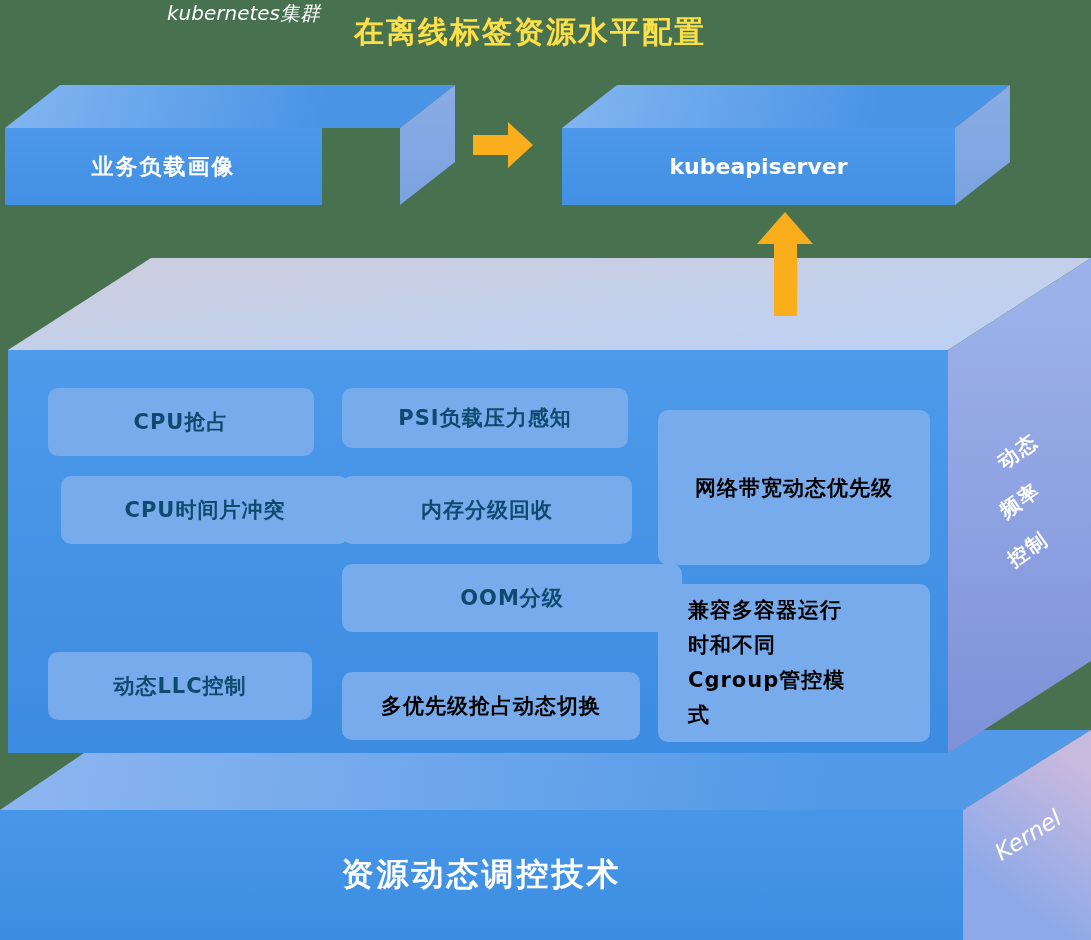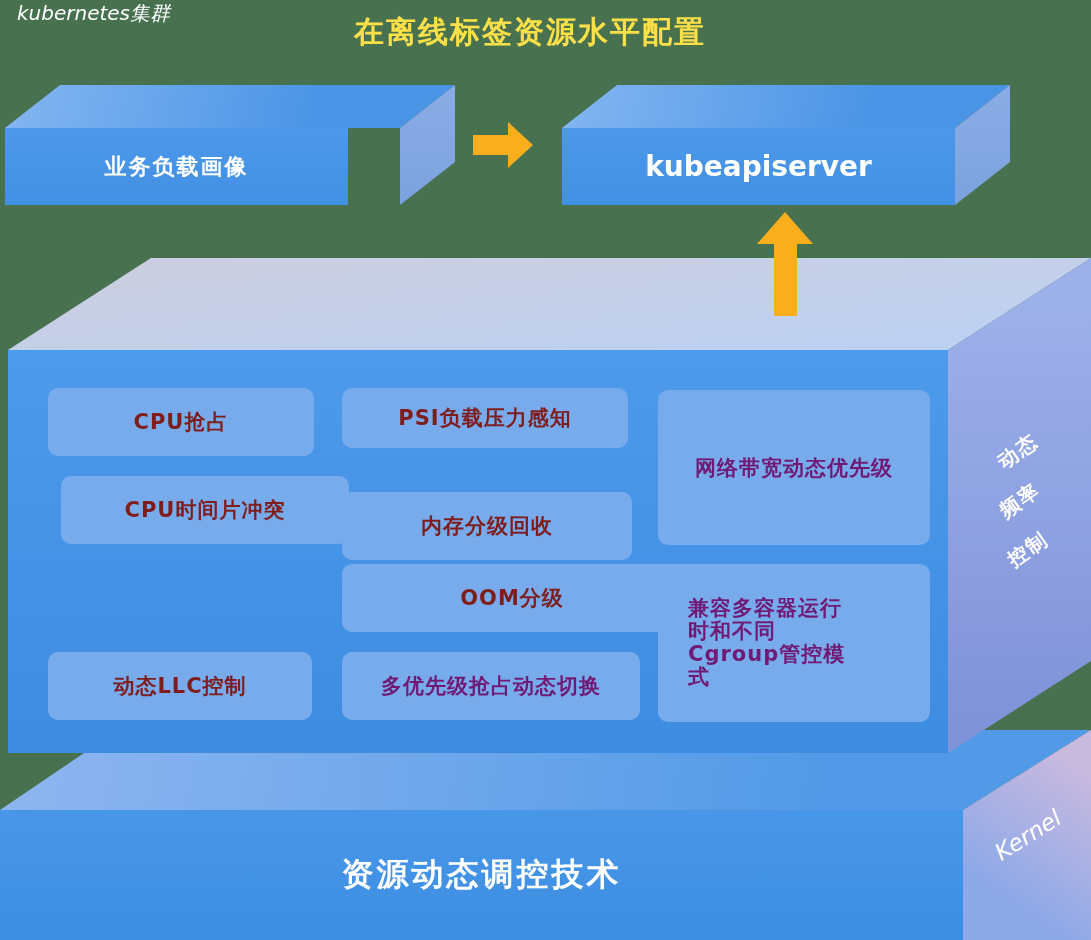--- a/index.html
+++ b/index.html
@@ -51,60 +51,60 @@
     clip-path:polygon(0 92px,143px 0,143px 403px,0 495px);
     background:linear-gradient(180deg,#9cb0ea 10%,#8092d8 95%);
   }
   #big-front {
     left:8px; top:350px; width:940px; height:403px;
     background:linear-gradient(180deg,#4e9aeb,#3c8ce1);
   }
   .cell {
     position:absolute; background:#77abec; border-radius:10px;
     display:flex; align-items:center; justify-content:center;
-    color:#7f1d1d; font-size:21px; font-weight:bold; letter-spacing:1px;
+    color:#0c4a6e; font-size:21px; font-weight:bold; letter-spacing:1px;
   }
-  .cell.yellow { color:#701a75; }
+  .cell.yellow { color:#000000;margin-top:20px; }
   .cell.left-align {
     justify-content:flex-start; text-align:left;
-    padding:0 80px 0 30px; line-height:23px; box-sizing:border-box;
+    padding:0 80px 0 30px; line-height:35px; box-sizing:border-box;
   }
   .side-word {
     position:absolute; width:64px; text-align:center; color:#fff;
     font-size:20px; font-weight:bold; transform:rotate(-35deg);
     letter-spacing:2px;
   }
 
   
   .small-top   { background:linear-gradient(105deg,#84b6f1 0%,#4a94e6 70%); }
   .small-side  { background:linear-gradient(180deg,#8bace5,#7ba2df); }
   .small-front { background:linear-gradient(180deg,#4d98ea,#4290e4);
                  color:#fff; font-weight:bold; }
   #workload-top {
     left:5px; top:85px; width:450px; height:43px;
     clip-path:polygon(0 43px,55px 0,450px 0,395px 43px);
   }
   #workload-side {
     left:400px; top:85px; width:55px; height:120px;
     clip-path:polygon(0 43px,55px 0,55px 77px,0 120px);
   }
-  #workload-front { left:5px; top:128px; width:343px; height:77px; font-size:22px; letter-spacing:2px; }
+  #workload-front { left:5px; top:128px; width:317px; height:77px; font-size:22px; letter-spacing:2px; }
 
   #kube-top {
     left:562px; top:85px; width:448px; height:43px;
     clip-path:polygon(0 43px,55px 0,448px 0,393px 43px);
   }
   #kube-side {
     left:955px; top:85px; width:55px; height:120px;
     clip-path:polygon(0 43px,55px 0,55px 77px,0 120px);
   }
-  #kube-front { left:562px; top:128px; width:393px; height:77px; font-size:28px; }
+  #kube-front { left:562px; top:128px; width:393px; height:77px; font-size:22px; }
   #cluster-label {
-    left:615px; top:90px; width:320px; height:28px; text-align:left;
-    font-size:20px; font-style:italic; color:#fff;margin-left:17px;
+    left:615px; top:90px; width:320px; height:28px; text-align:right;
+    font-size:20px; font-style:italic; color:#fff;
   }
 
   #arrows { position:absolute; left:0; top:0; width:1091px; height:940px; pointer-events:none; }
 </style>
 </head>
 <body>
 
 <div id="stage">
 
   <div class="face" id="bar-top"></div>
@@ -116,21 +116,21 @@
 
   <div class="face" id="big-top"></div>
   <div class="face" id="big-side"></div>
   <div class="face" id="big-front">
 
     <div class="cell" style="left:40px;top:38px;width:266px;height:68px">CPU抢占</div>
     <div class="cell" style="left:53px;top:126px;width:288px;height:68px">CPU时间片冲突</div>
     <div class="cell" style="left:40px;top:302px;width:264px;height:68px">动态LLC控制</div>
 
     <div class="cell" style="left:334px;top:38px;width:286px;height:60px">PSI负载压力感知</div>
-    <div class="cell" style="left:334px;top:142px;width:290px;height:68px">内存分级回收</div>
+    <div class="cell" style="left:334px;top:126px;width:290px;height:68px">内存分级回收</div>
     <div class="cell" style="left:334px;top:214px;width:340px;height:68px">OOM分级</div>
     <div class="cell yellow" style="left:334px;top:302px;width:298px;height:68px">多优先级抢占动态切换</div>
 
     <div class="cell yellow" style="left:650px;top:40px;width:272px;height:155px">网络带宽动态优先级</div>
     <div class="cell yellow left-align" style="left:650px;top:214px;width:272px;height:158px">兼容多容器运行时和不同Cgroup管控模式</div>
   </div>
 
   <div class="side-word" style="left:986px;top:438px">动态</div>
   <div class="side-word" style="left:988px;top:487px">频率</div>
   <div class="side-word" style="left:996px;top:536px">控制</div>

